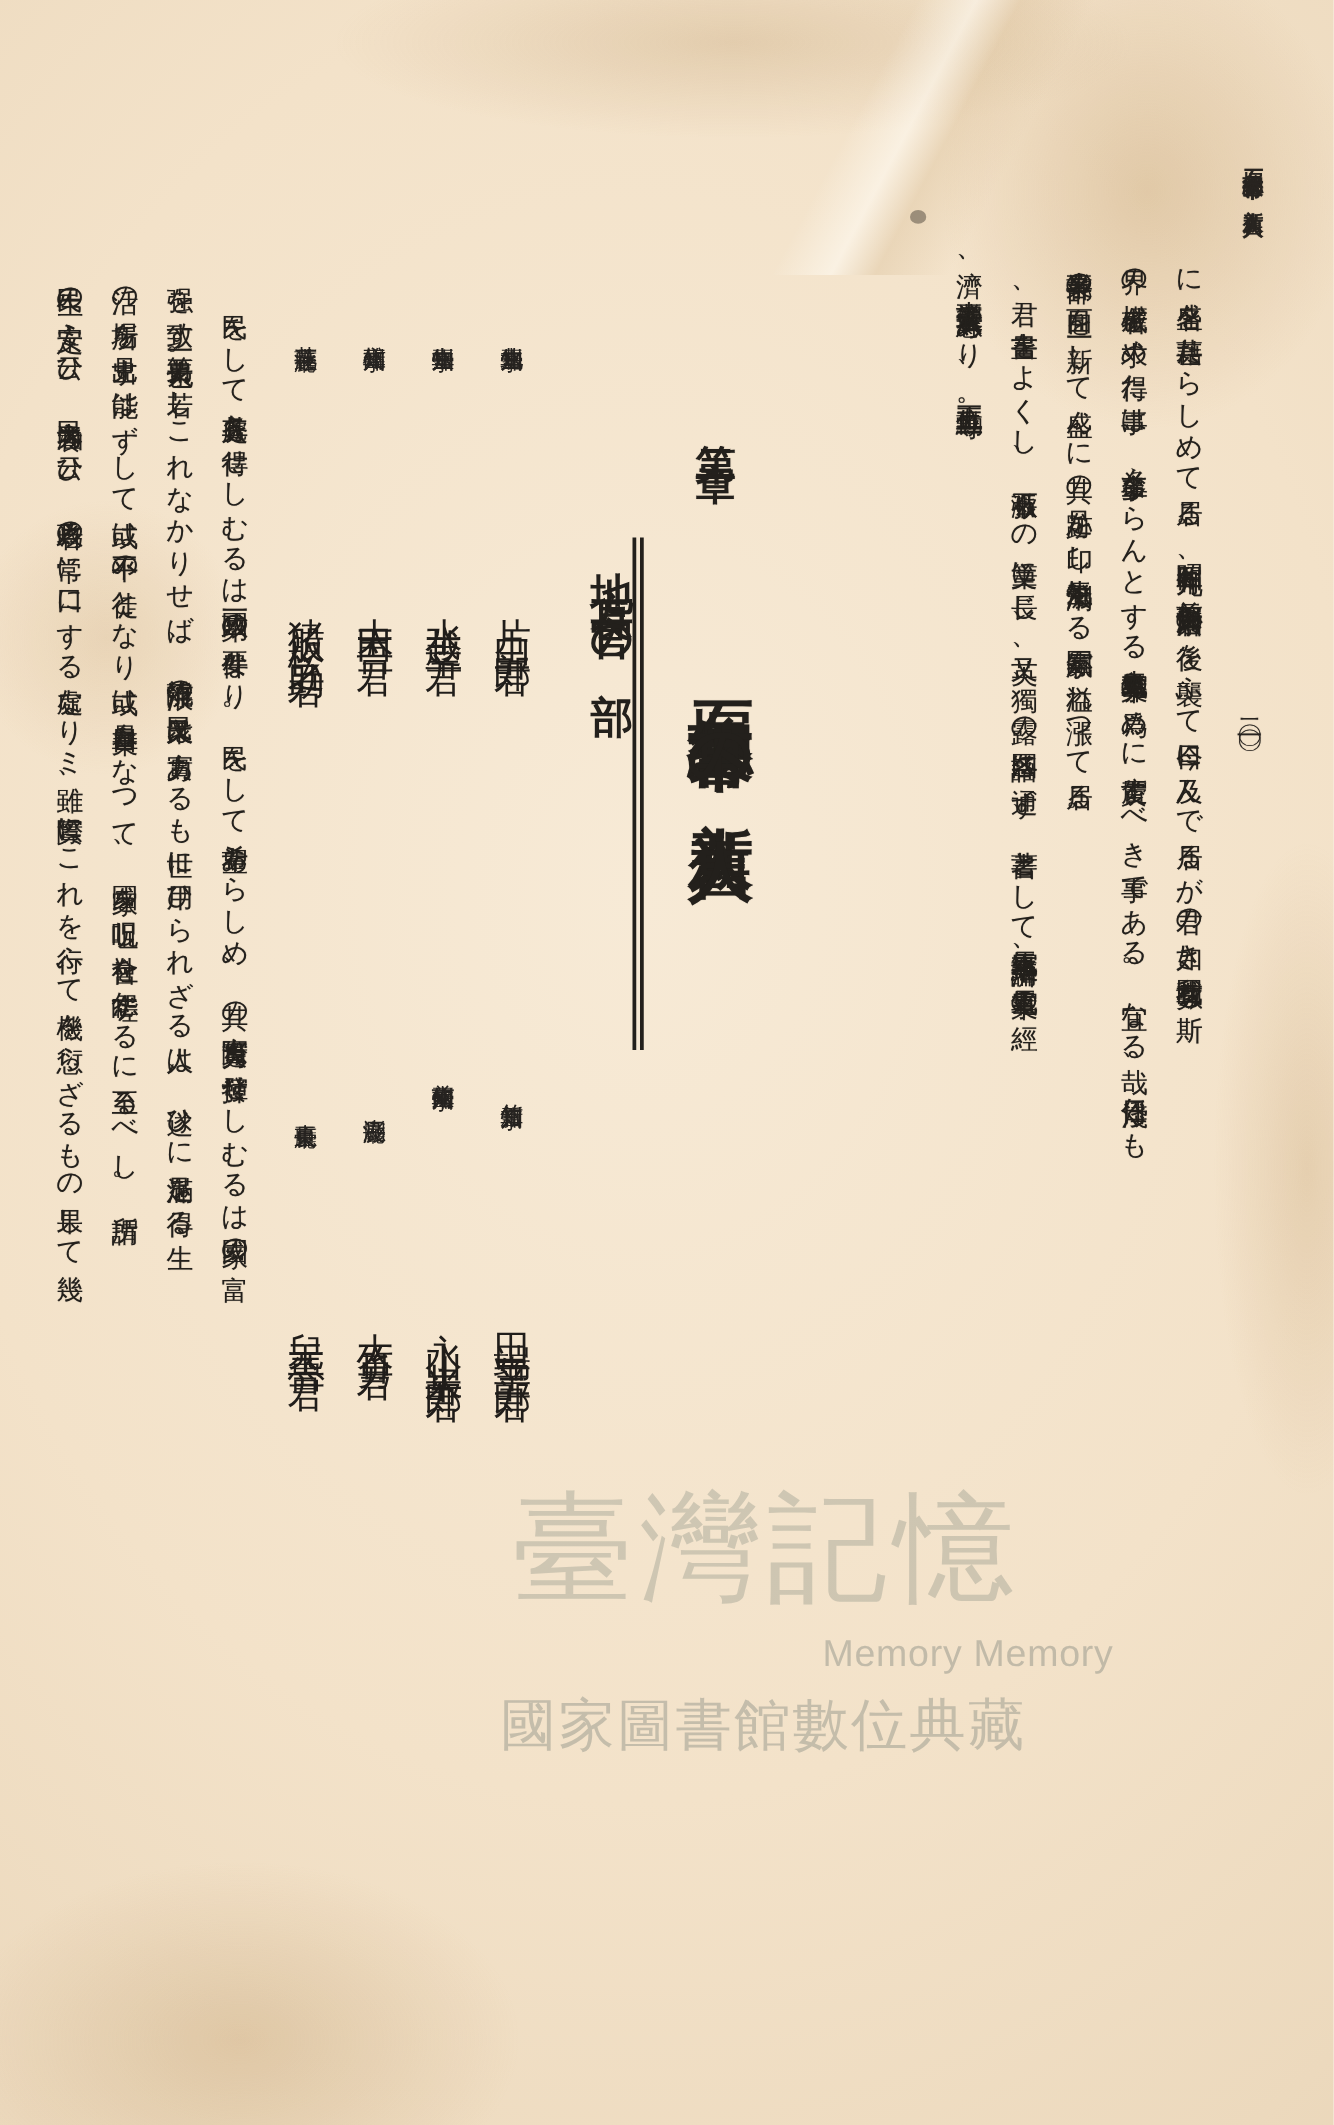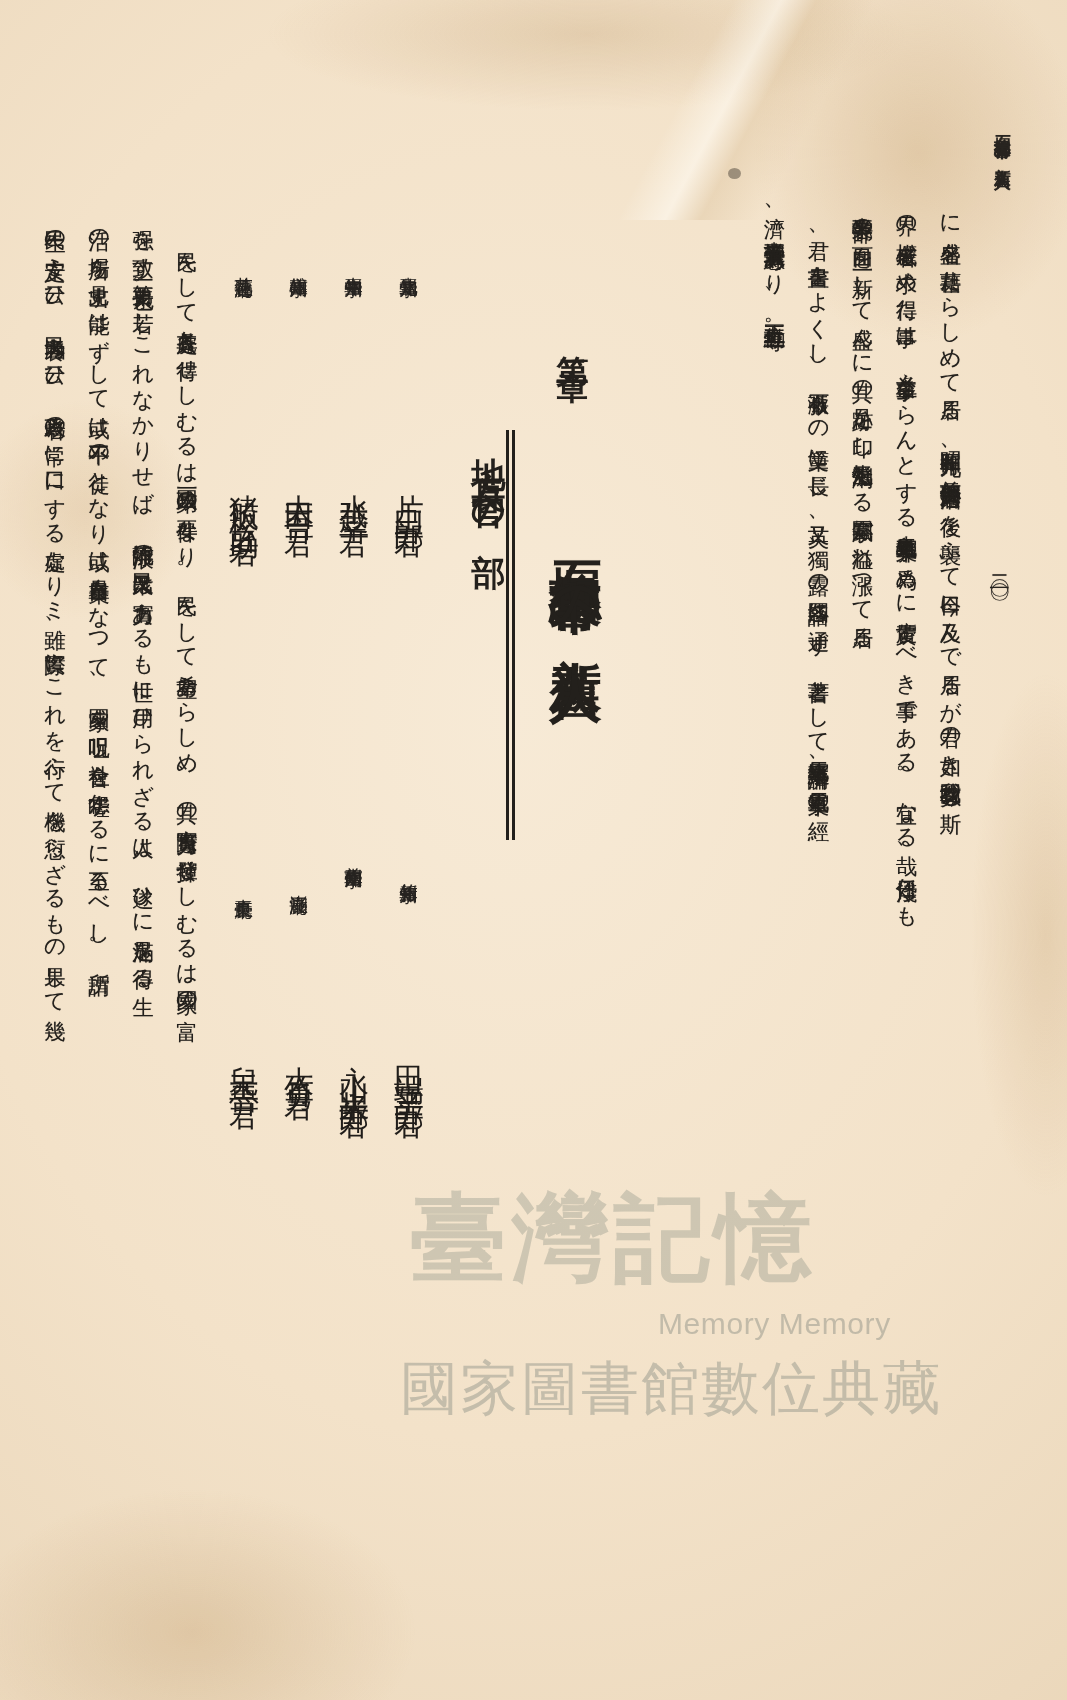--- a/index.html
+++ b/index.html
@@ -163,35 +163,34 @@
     pointer-events: none;
   }
   #wm-cn {
     position: absolute;
     top: 0; left: 10px;
     font-size: 96px;
     color: rgba(120,128,120,0.30);
     letter-spacing: 0.06em;
     white-space: nowrap;
     font-family: "DejaVu Serif", "Liberation Serif", serif;
-    font-weight: bold;
   }
   #wm-en {
     position: absolute;
     top: 132px; left: 258px;
     font-size: 30px;
     color: rgba(120,128,120,0.40);
     letter-spacing: 0.02em;
     white-space: nowrap;
     font-family: "Liberation Sans", sans-serif;
   }
   #wm-lib {
     position: absolute;
     top: 175px; left: 0px;
-    font-size: 58px;
+    font-size: 45px;
     color: rgba(120,128,120,0.38);
     letter-spacing: 0.04em;
     white-space: nowrap;
   }
 </style>
 </head>
 <body>
 
 <div id="page">
   <div id="paper-base"></div>

